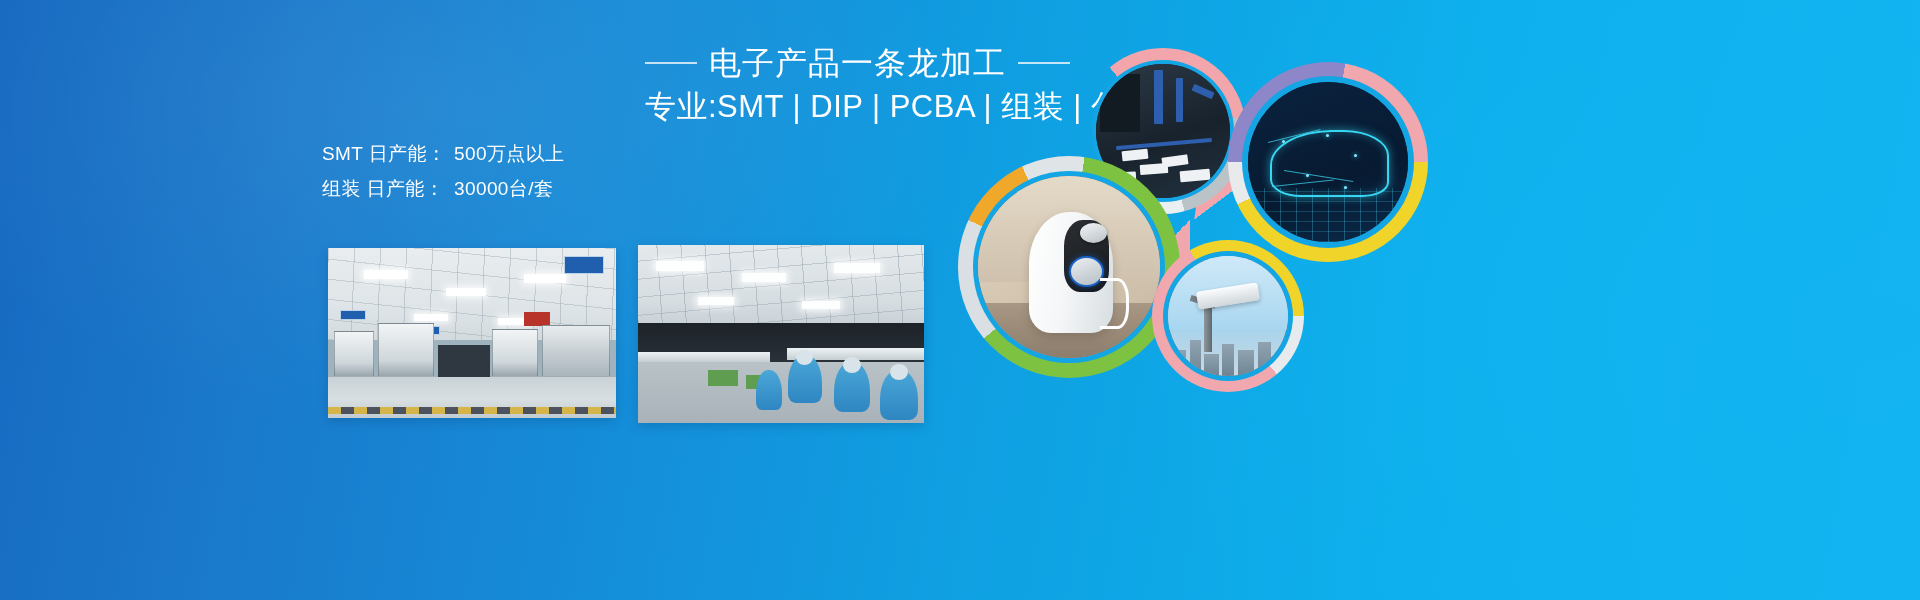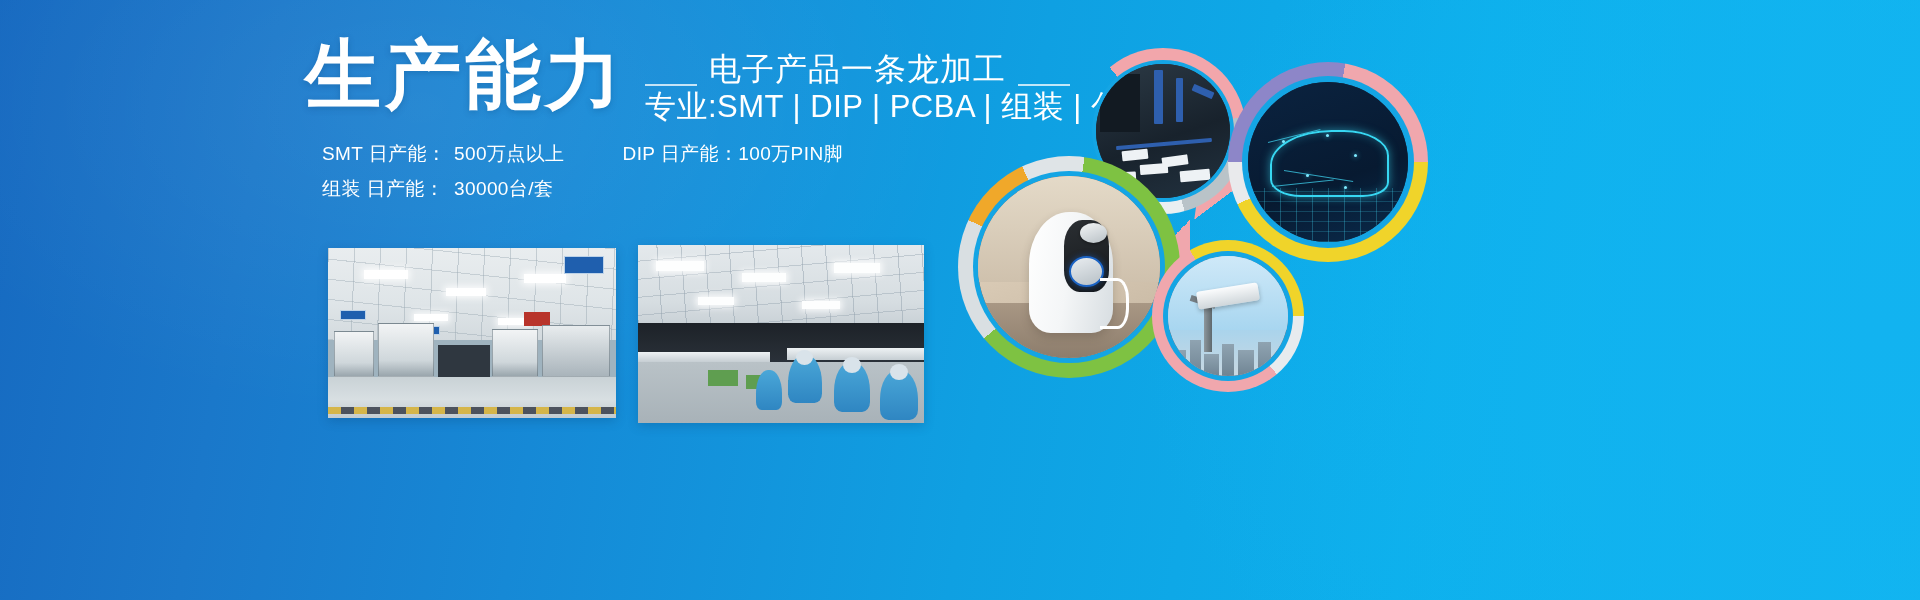--- a/index.html
+++ b/index.html
@@ -30,21 +30,21 @@
   .headline-main {
     position:absolute; left:0; top:14px;
     font-size:76px; line-height:78px;
     font-weight:bold; color:#ffffff;
     letter-spacing:4px;
     text-shadow: 0 2px 6px rgba(8,60,110,0.25);
     white-space:nowrap;
   }
   .sub-wrap { position:absolute; left:340px; top:18px; width:480px; }
   .sub-row-1 {
-    display:flex; align-items:flex-end; gap:12px;
+    display:flex; align-items:center; gap:12px;
     height:46px;
   }
   .rule { height:2px; background:rgba(255,255,255,0.75); flex:0 0 auto; }
   .rule-l { width:52px; }
   .rule-r { width:52px; }
   .sub-title {
     font-size:32px; line-height:34px; color:#ffffff;
     white-space:nowrap; letter-spacing:1px;
   }
   .sub-row-2 {
@@ -260,21 +260,20 @@
   .pd-cam-pole { position:absolute; left:30%; top:40%; width:7%; height:40%; background:linear-gradient(90deg,#8d979d,#5f696e); }
   .pd-cam-arm { position:absolute; left:18%; top:36%; width:22%; height:5%; background:#767f85; transform:rotate(18deg); }
 </style>
 </head>
 <body>
 
 <div class="banner">
   <div class="bg-sheen"></div>
 
   <div class="headline-block">
-    <div class="headline-main">生产能力</div>
     <div class="sub-wrap">
       <div class="sub-row-1">
         <span class="rule rule-l"></span>
         <span class="sub-title">电子产品一条龙加工</span>
         <span class="rule rule-r"></span>
       </div>
       <div class="sub-row-2">专业:SMT | DIP | PCBA | 组装 | 包装</div>
     </div>
   </div>
 
@@ -285,21 +284,20 @@
         <span class="sep"></span>
         <span class="val">500万点以上</span>
       </div>
       <div class="stat-line">
         <span class="lbl">组装 日产能：</span>
         <span class="sep"></span>
         <span class="val">30000台/套</span>
       </div>
     </div>
     <div class="stat-col col-b">
-      <div class="stat-line">DIP 日产能：100万PIN脚</div>
     </div>
   </div>
 
   <div class="photo photo-1">
     <div class="ph1-ceiling"></div>
     <div class="ph1-grid"></div>
     <div class="ph1-lamp" style="left:36px;top:22px;width:44px;height:9px;"></div>
     <div class="ph1-lamp" style="left:118px;top:40px;width:40px;height:8px;"></div>
     <div class="ph1-lamp" style="left:196px;top:26px;width:42px;height:9px;"></div>
     <div class="ph1-lamp" style="left:86px;top:66px;width:34px;height:7px;"></div>

